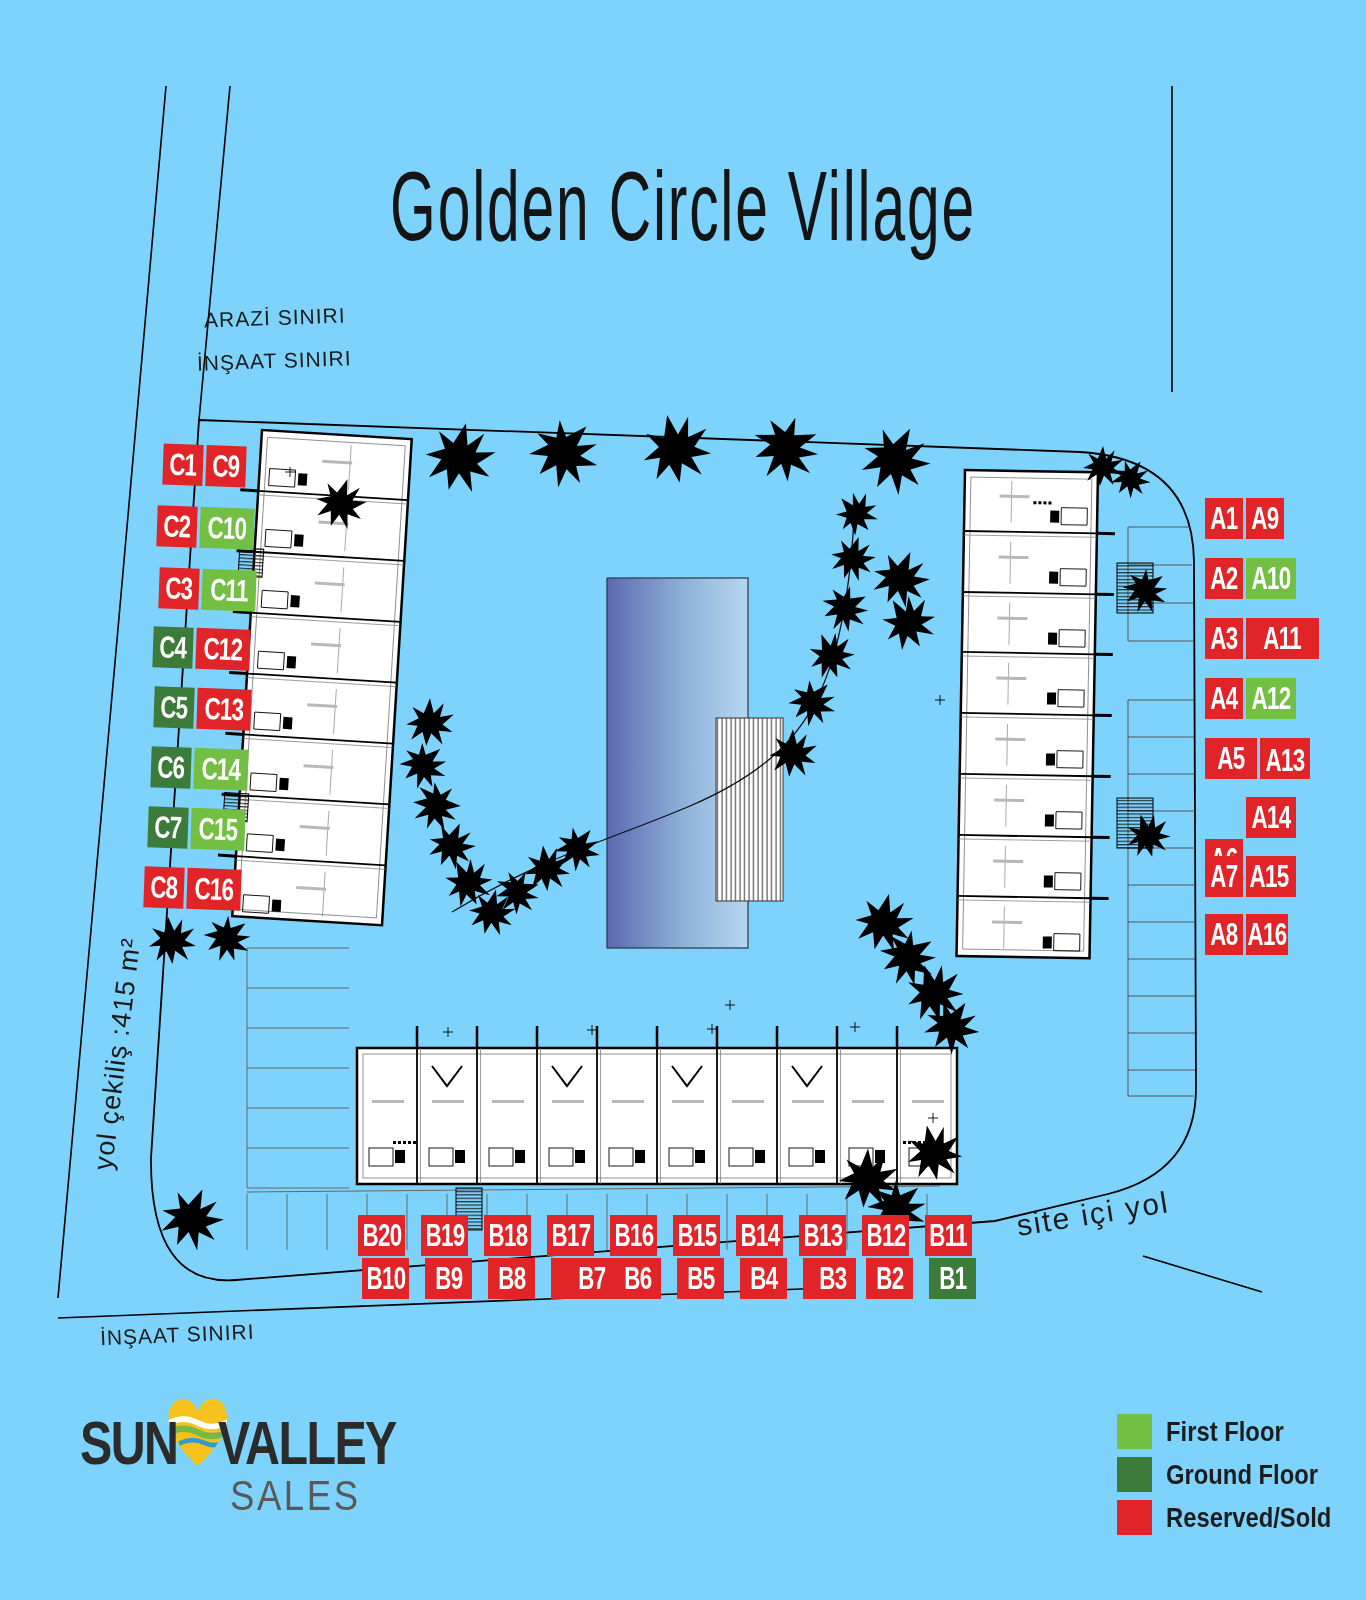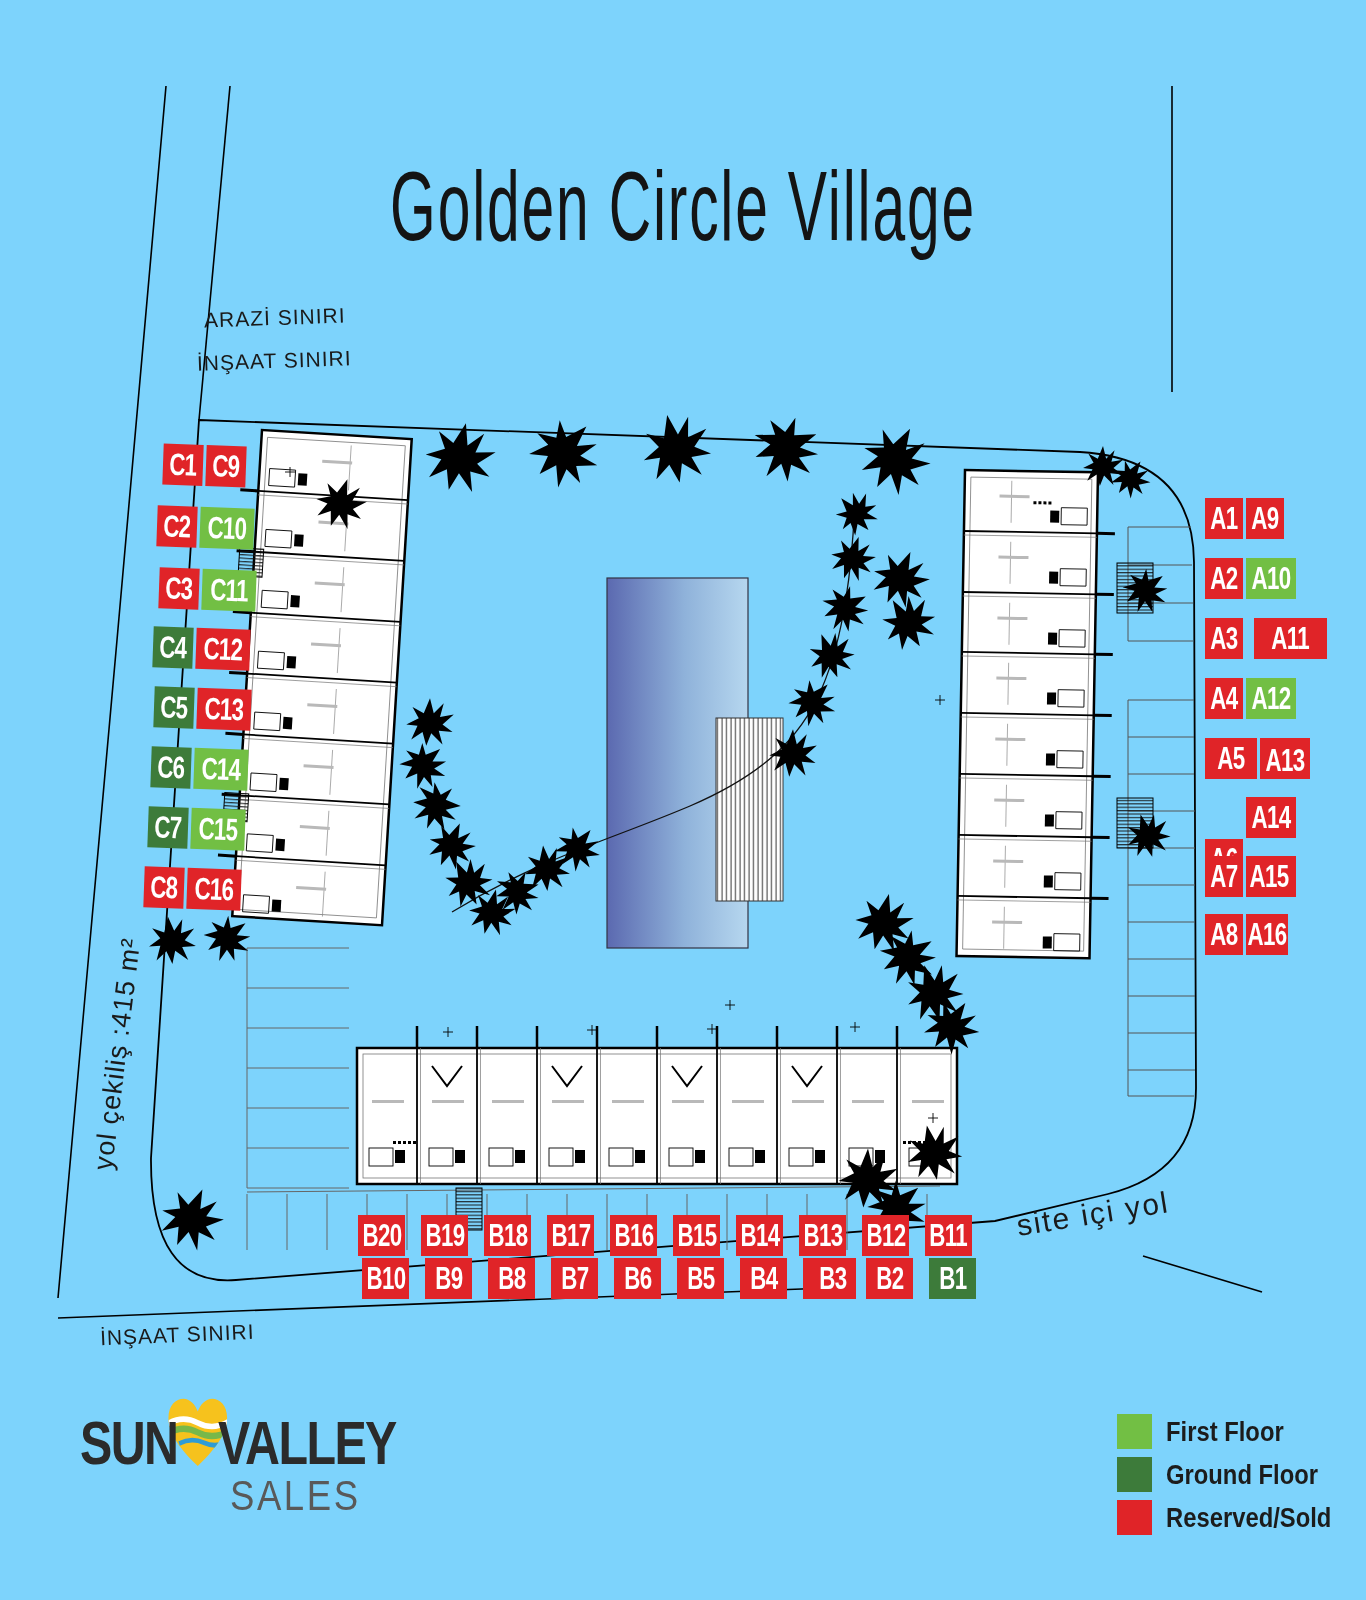--- a/index.html
+++ b/index.html
@@ -368,21 +368,21 @@
         </div>
       </div>
       <div class="pair-row" style="left: 1205px; top: 558px; gap: 3px;">
         <div class="badge status-reserved_sold" style="width: 38px;">
           <span>A2</span>
         </div>
         <div class="badge status-first_floor" style="width: 50px;">
           <span>A10</span>
         </div>
       </div>
-      <div class="pair-row" style="left: 1205px; top: 618px; gap: 11px;">
+      <div class="pair-row" style="left: 1205px; top: 618px; gap: 3px;">
         <div class="badge status-reserved_sold" style="width: 38px;">
           <span>A3</span>
         </div>
         <div class="badge status-reserved_sold" style="width: 73px;">
           <span>A11</span>
         </div>
       </div>
       <div class="pair-row" style="left: 1205px; top: 678px; gap: 3px;">
         <div class="badge status-reserved_sold" style="width: 38px;">
           <span>A4</span>
@@ -455,21 +455,21 @@
       </div>
       <div class="badge status-reserved_sold" style="width: 47px; position: absolute; left: 362px; top: 1258px;">
         <span>B10</span>
       </div>
       <div class="badge status-reserved_sold" style="width: 47px; position: absolute; left: 425px; top: 1258px;">
         <span>B9</span>
       </div>
       <div class="badge status-reserved_sold" style="width: 47px; position: absolute; left: 488px; top: 1258px;">
         <span>B8</span>
       </div>
-      <div class="badge status-reserved_sold" style="width: 47px; position: absolute; left: 551px; top: 1258px;">
+      <div class="badge status-reserved_sold" style="width: 47px; position: absolute; left: 551px; top: 1258px; padding-left: 17px;">
         <span>B7</span>
       </div>
       <div class="badge status-reserved_sold" style="width: 47px; position: absolute; left: 614px; top: 1258px;">
         <span>B6</span>
       </div>
       <div class="badge status-reserved_sold" style="width: 47px; position: absolute; left: 677px; top: 1258px;">
         <span>B5</span>
       </div>
       <div class="badge status-reserved_sold" style="width: 47px; position: absolute; left: 740px; top: 1258px;">
         <span>B4</span>

